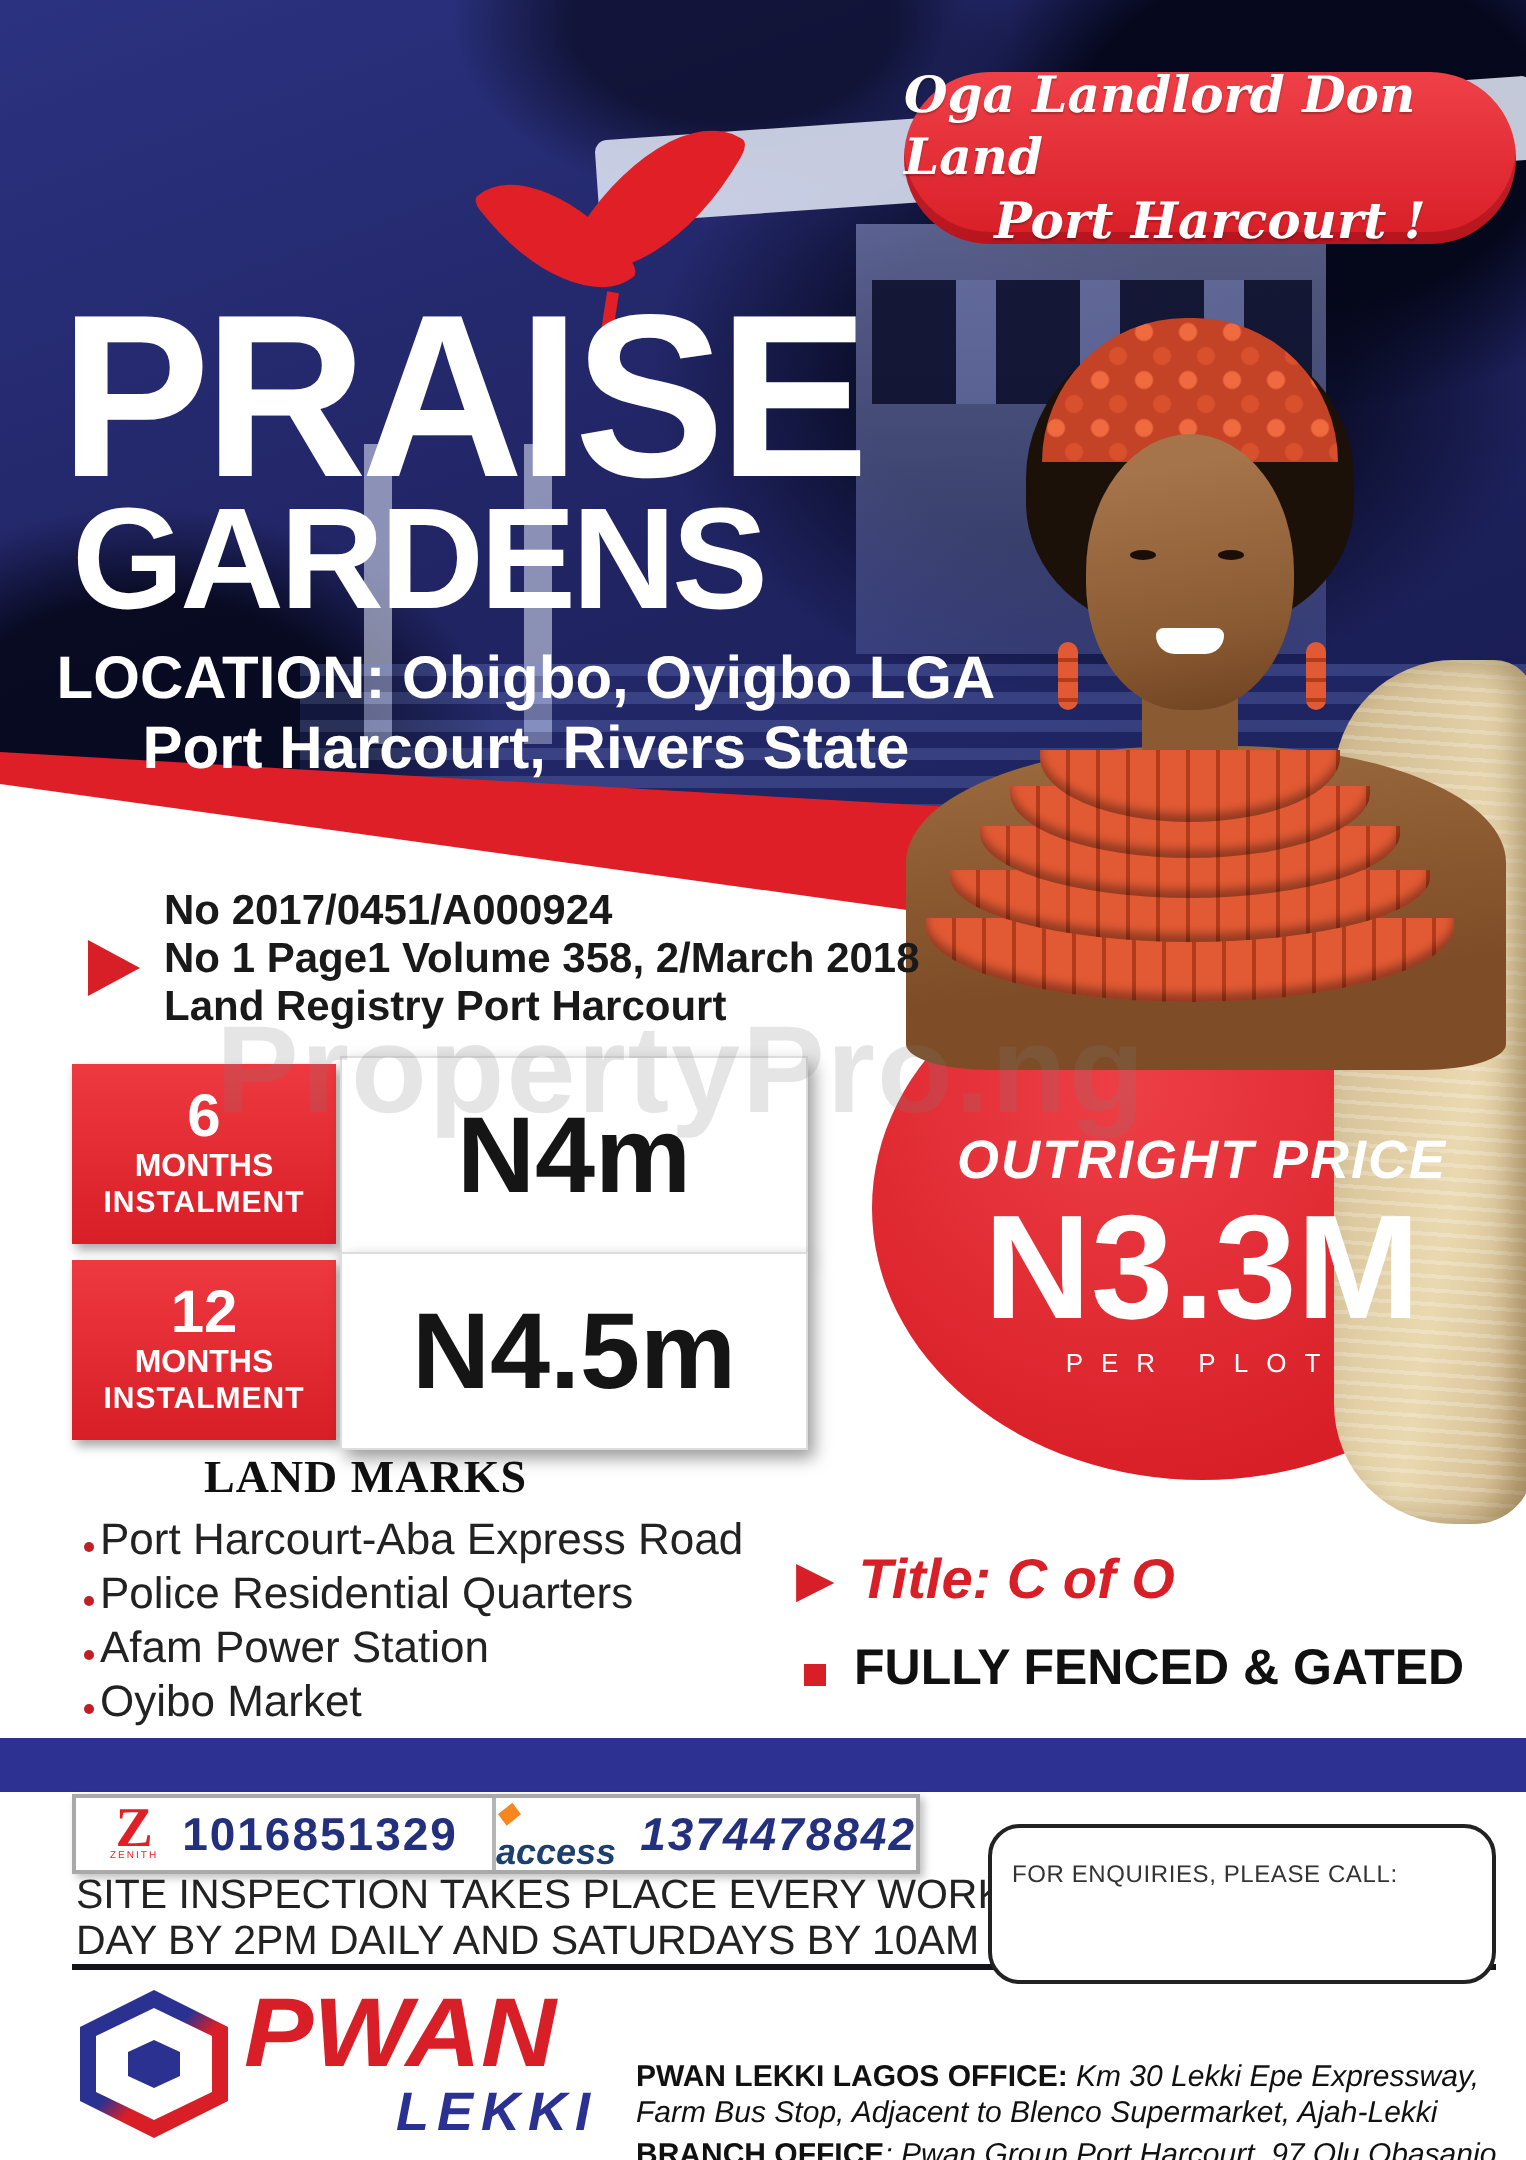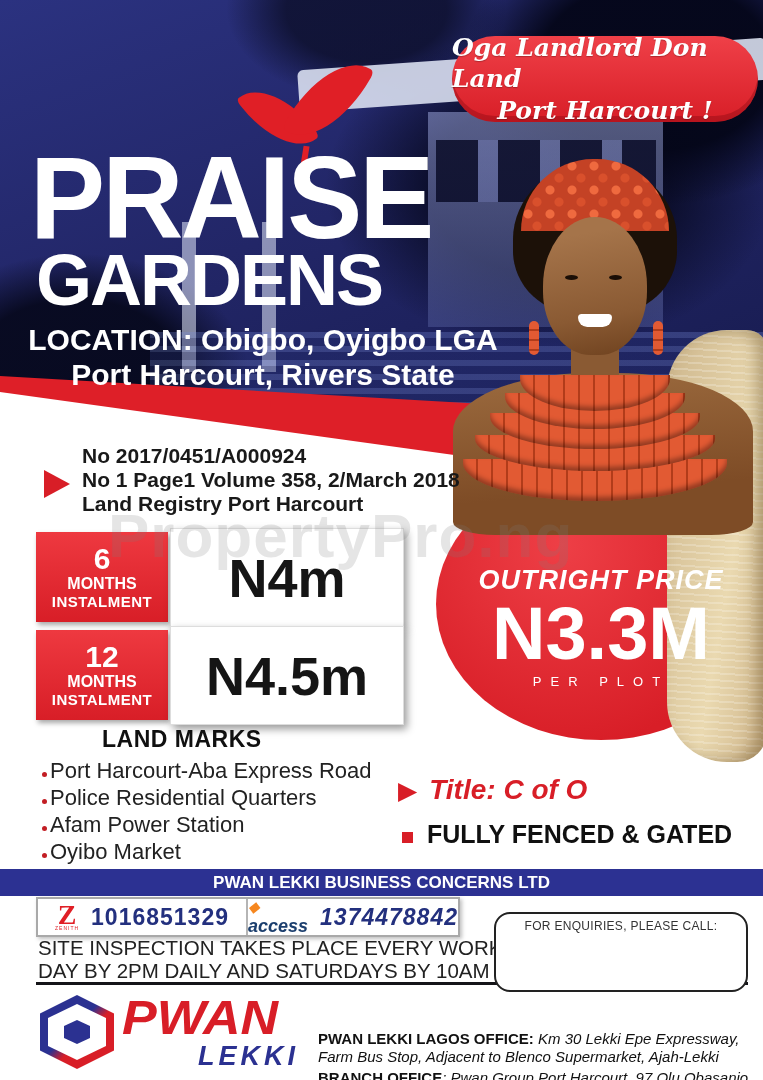--- a/index.html
+++ b/index.html
@@ -114,21 +114,21 @@
   .inst-num{font-size:30px;font-weight:800;line-height:1.05;}
   .inst-months{font-size:16px;font-weight:700;line-height:1.1;}
   .inst-instal{font-size:15px;font-weight:700;letter-spacing:.5px;line-height:1.2;}
   .inst-price-box{width:232px;height:97px;background:#fff;margin-left:2px;margin-top:-4px;
     border:1px solid #ddd;box-shadow:3px 4px 8px rgba(0,0,0,.4);
     display:flex;align-items:center;justify-content:center;}
   .inst-price{font-size:54px;font-weight:800;color:#151515;}
 
   
   .landmarks{position:absolute;left:40px;top:726px;z-index:6;}
-  .lm-head{font-size:23px;font-weight:800;color:#101010;margin:0 0 4px 62px;letter-spacing:.5px;}
+  .lm-head{font-size:23px;font-weight:800;color:#101010;margin:0 0 4px 62px;letter-spacing:.5px;font-family:Liberation Serif, serif;}
   .lm-list{list-style:none;margin:0;padding:0;}
   .lm-item{display:flex;font-size:22px;color:#222;line-height:27px;}
   .dot{width:5px;height:5px;border-radius:50%;background:#c21e24;align-self:flex-end;margin:0 3px 7px 2px;flex:0 0 auto;}
 
   
   .title-row{position:absolute;left:398px;top:774px;z-index:6;display:flex;align-items:center;gap:12px;}
   .pointer-icon{color:#d81e27;font-size:25px;line-height:1;}
   .title-text{color:#d81e27;font-style:italic;font-weight:800;font-size:28px;}
   .fenced-row{position:absolute;left:402px;top:820px;z-index:6;display:flex;align-items:flex-end;gap:14px;}
   .square-bullet{width:11px;height:11px;background:#d81e27;margin-bottom:6px;flex:0 0 auto;}
@@ -150,21 +150,21 @@
   .zenith-logo{display:flex;flex-direction:column;align-items:center;line-height:1;}
   .zenith-z{font-family:"Liberation Serif",serif;font-size:28px;font-weight:900;color:#e01f26;line-height:.85;}
   .zenith-cap{font-size:5px;color:#e01f26;letter-spacing:1px;}
   .acct{font-size:23px;font-weight:800;color:#23307e;letter-spacing:1px;}
   .access-diamond{color:#f6871f;font-size:15px;}
   .access-name{font-size:18px;color:#1c3f6e;font-weight:600;}
 
   
   .inspection{position:absolute;left:38px;top:936px;z-index:6;font-size:20.5px;color:#222;line-height:23px;}
   .enquiries{position:absolute;left:494px;top:912px;width:254px;height:80px;z-index:7;background:#fff;
-    border:2px solid #222;border-radius:16px;padding:5px 10px;box-sizing:border-box;text-align:center;}
+    border:2px solid #222;border-radius:16px;padding:16px 10px;box-sizing:border-box;}
   .enq-label{font-size:12px;color:#333;letter-spacing:.3px;}
 
   .divider{position:absolute;left:36px;top:982px;width:712px;height:3px;background:#141418;z-index:5;}
 
   
   .footer-logo{position:absolute;left:40px;top:993px;width:280px;height:82px;z-index:6;}
   .hexclip{clip-path:polygon(50% 0,100% 25%,100% 75%,50% 100%,0 75%,0 25%);}
   .hex{position:absolute;left:0;top:2px;width:74px;height:74px;background:linear-gradient(135deg,#2b3191 45%,#d81e27 58%);}
   .hex-in{position:absolute;left:8px;top:11px;width:58px;height:56px;background:#fff;}
   .hex-core{position:absolute;left:24px;top:27px;width:26px;height:24px;background:#2b3191;}
@@ -298,21 +298,20 @@
     <span class="title-text">Title: C of O</span>
   </div>
   <div class="fenced-row">
     <span class="square-bullet"></span>
     <span class="fenced-text">FULLY FENCED &amp; GATED</span>
   </div>
 
   <div class="watermark">PropertyPro.ng</div>
 
   <div class="payment">
-    <span class="pay-bold">PWAN LEKKI BUSINESS CONCERNS LTD</span>
   </div>
 
   <div class="banks">
     <div class="bank-cell">
       <span class="zenith-logo">
         <span class="zenith-z">Z</span>
         <span class="zenith-cap">ZENITH</span>
       </span>
       <span class="acct">1016851329</span>
     </div>

